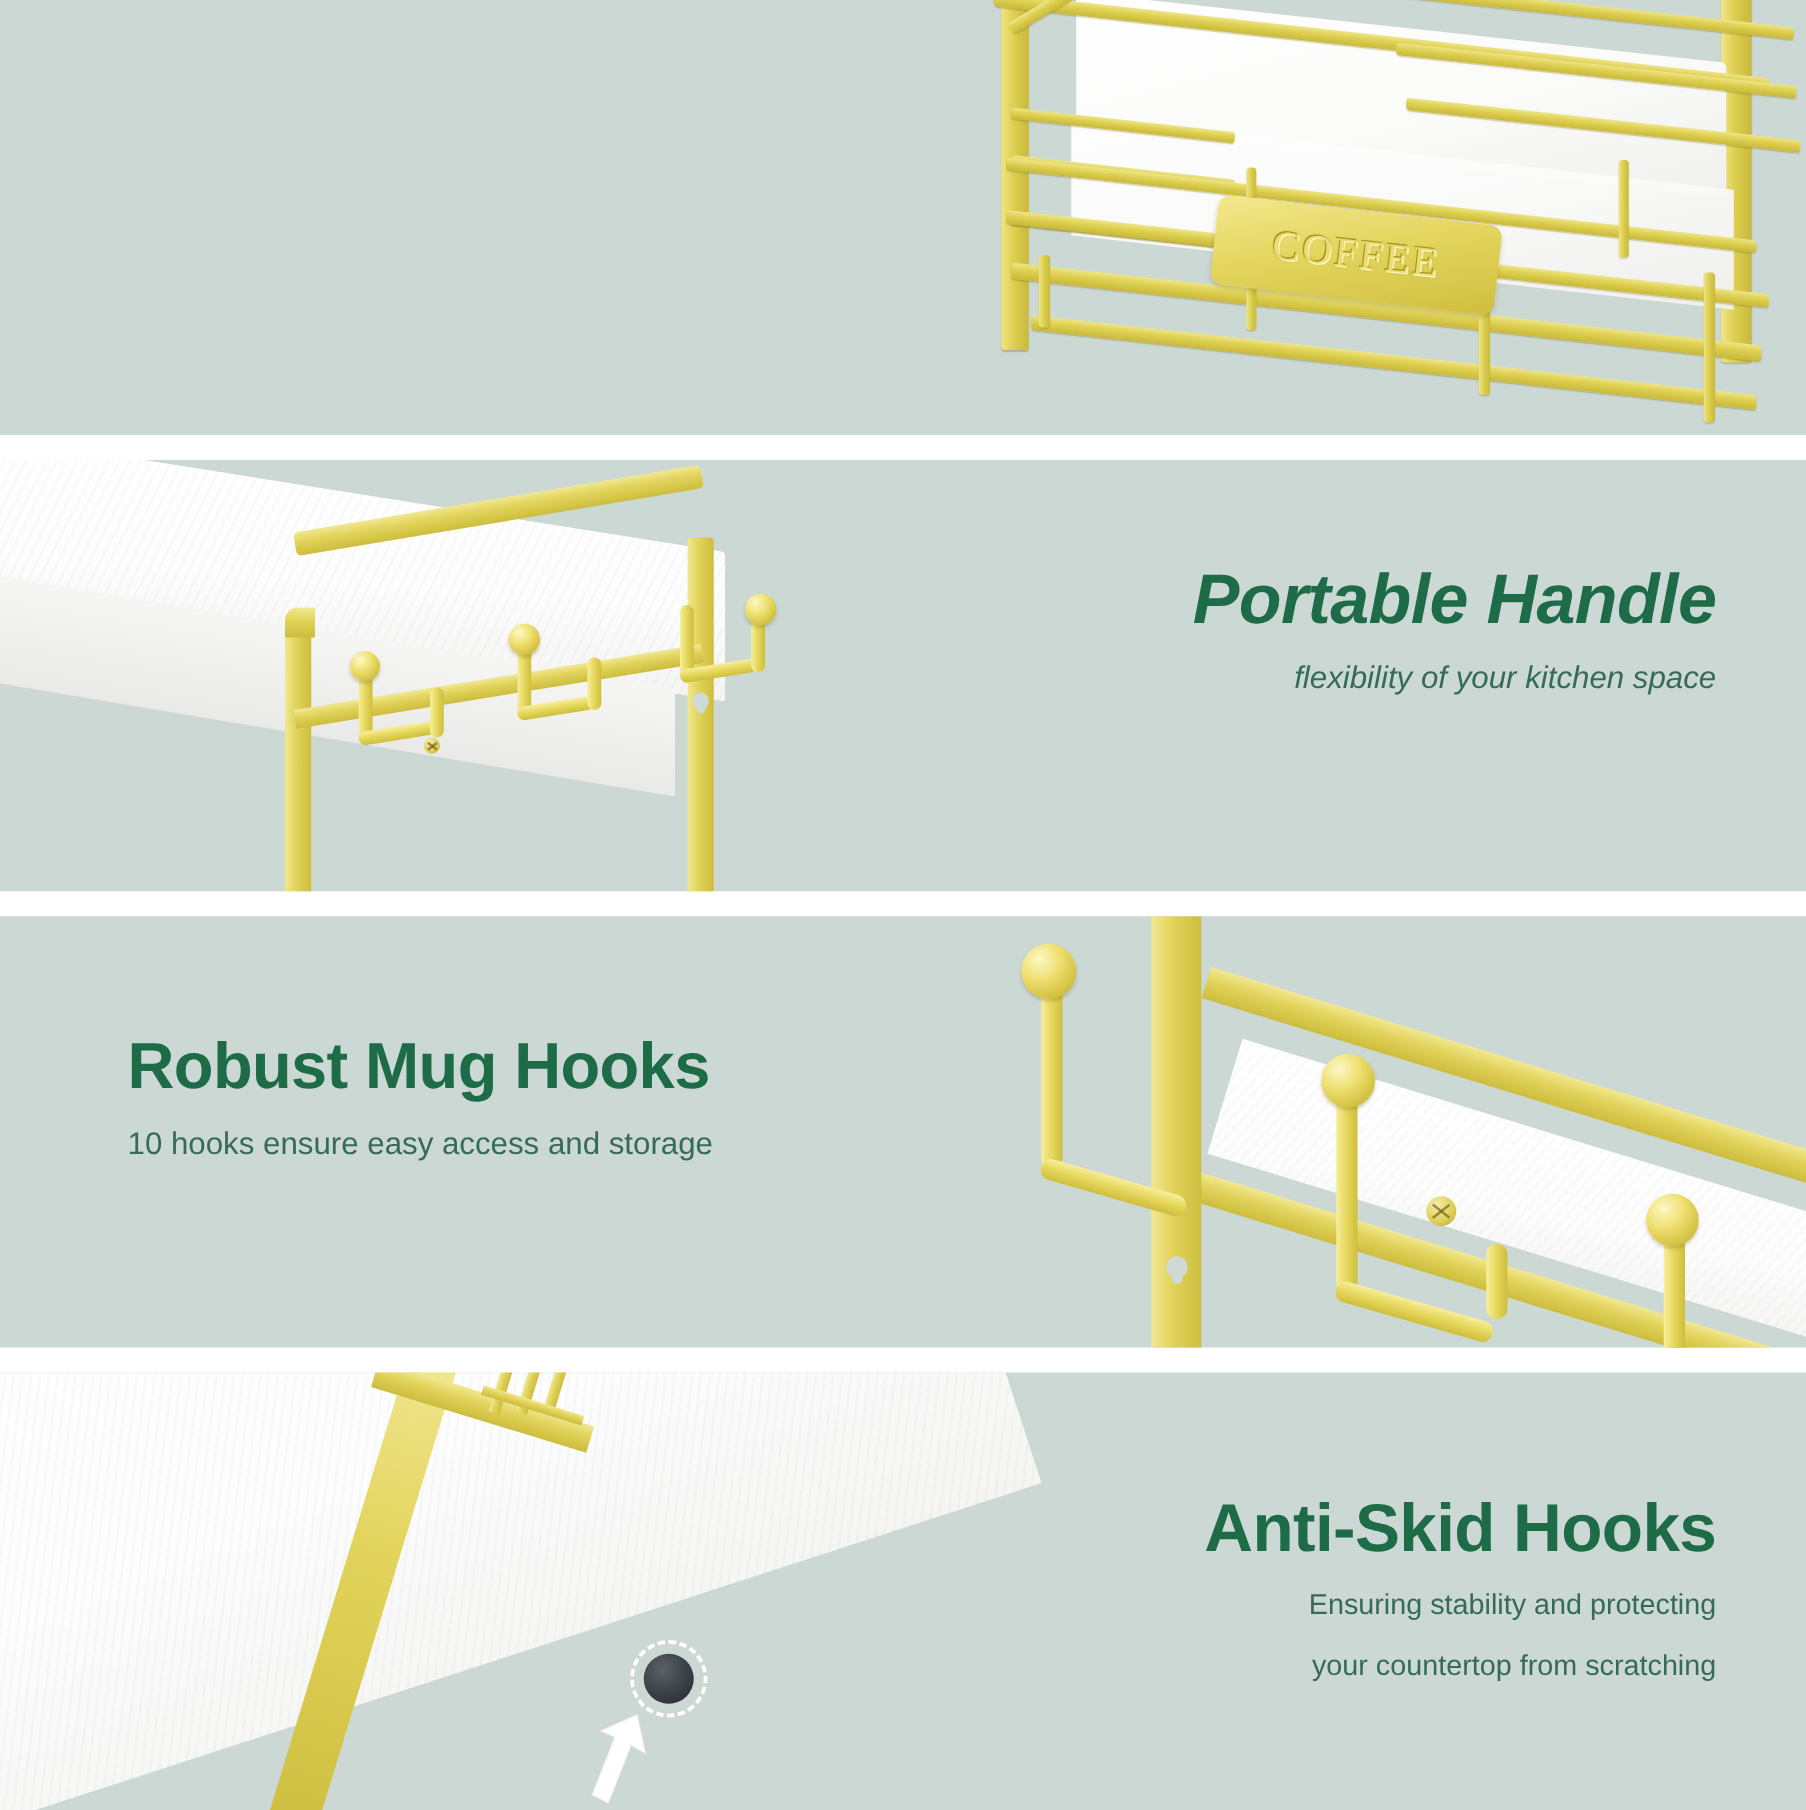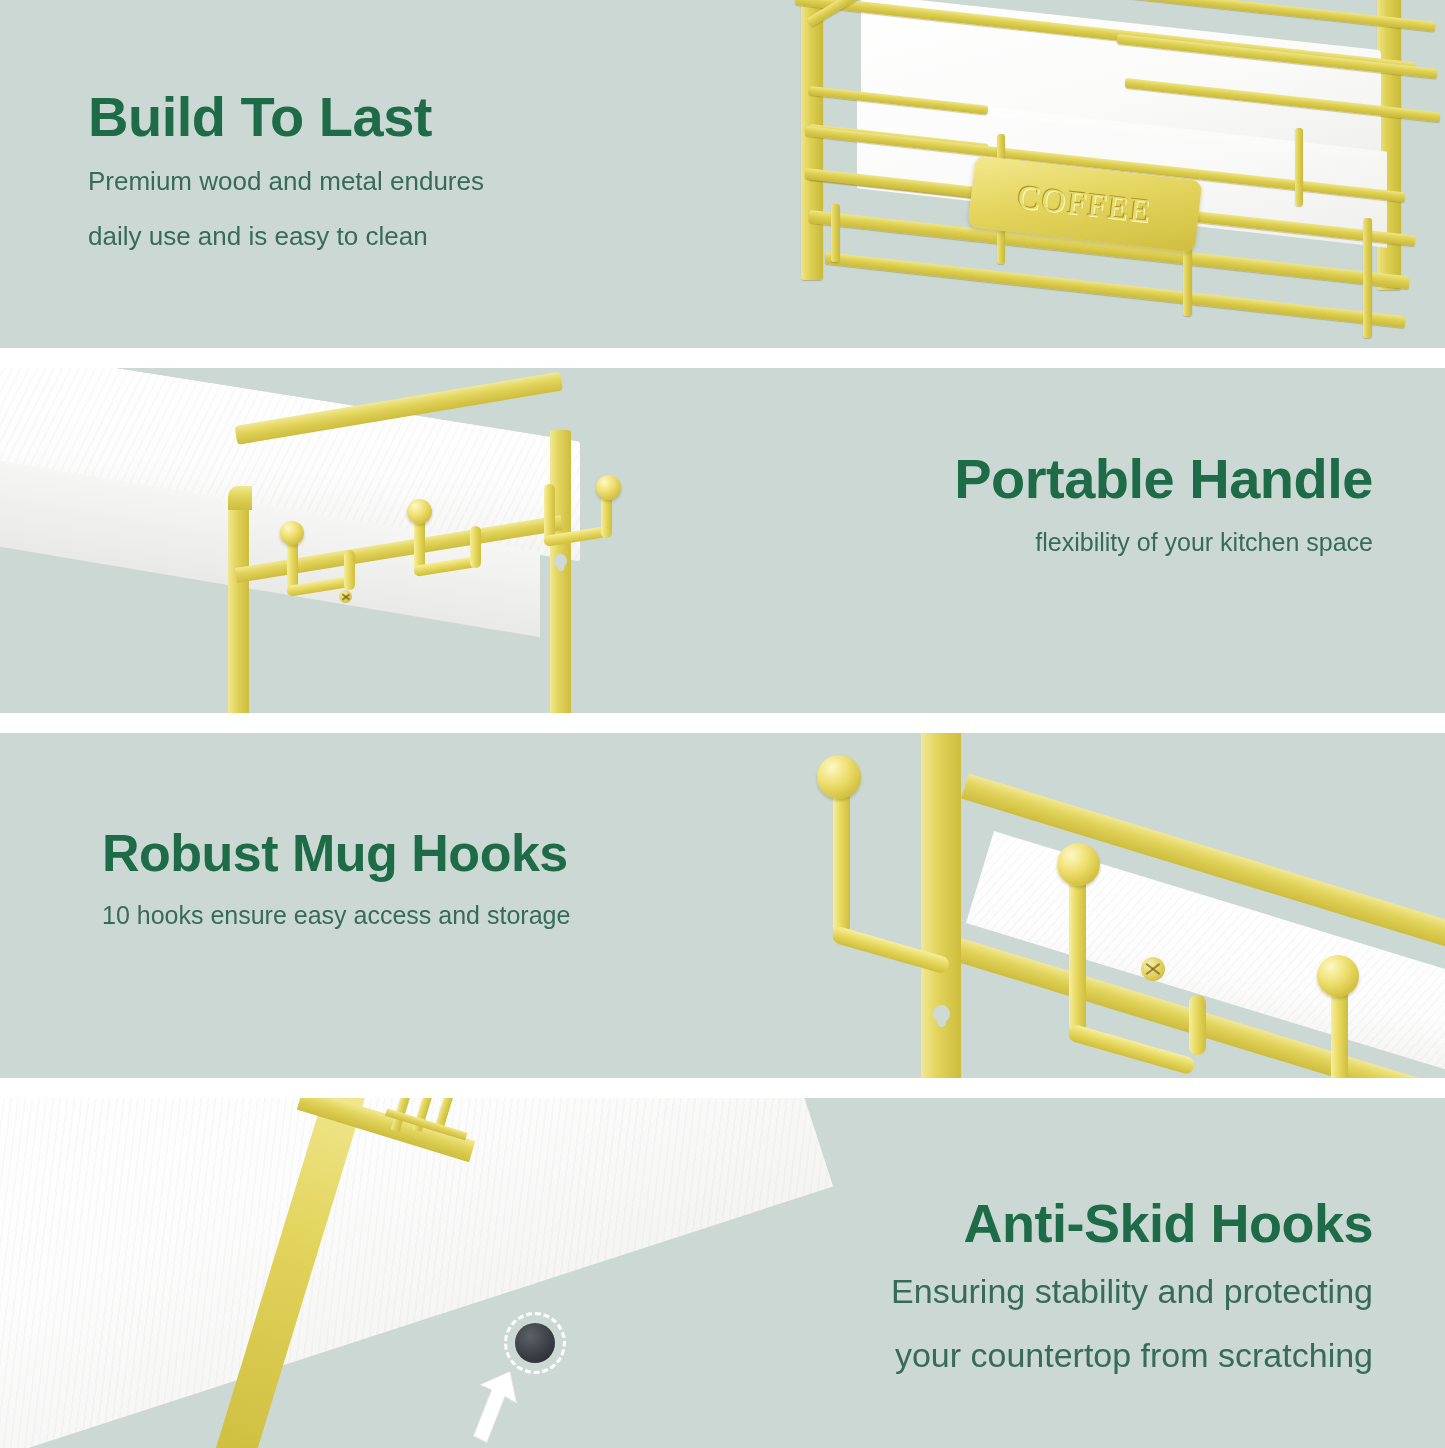--- a/index.html
+++ b/index.html
@@ -35,24 +35,24 @@
     line-height:1.42;
     font-weight:400;
   }
   .t1 .title { font-size:56px; }
   .t1 .sub   { font-size:26px; margin-top:18px; }
   .t2 .title { font-size:56px; }
   .t2 .sub   { font-size:25px; margin-top:18px; }
   .t3 .title { font-size:52px; }
   .t3 .sub   { font-size:25px; margin-top:18px; }
   .t4 .title { font-size:54px; }
-  .t4 .sub   { font-size:34px; margin-top:16px;text-align:right; }
+  .t4 .sub   { font-size:23px; margin-top:16px;text-align:right; }
 
   .t1 { top:88px;  }
-  .t2 { top:82px;  }
+  .t2 { top:82px;font-style:italic;  }
   .t3 { top:94px;margin-left:14px;  }
   .t4 { top:98px;  }
 
   
   .photo { position:absolute; top:0; height:100%; z-index:2; }
 
   
   .p1 .photo { right:0; width:680px; }
   .rack { position:absolute; inset:0; }
 
@@ -192,25 +192,20 @@
         <div class="wire v" style="left:418px; top:186px; width:9px; height:130px;"></div>
         <div class="wire v" style="left:530px; top:128px; width:8px; height:78px;"></div>
         <div class="wire v" style="left:598px; top:218px; width:9px; height:120px;"></div>
 
         <div class="plaque" style="left:206px; top:168px; width:228px; height:72px;">
           <span>COFFEE</span>
         </div>
       </div>
     </div>
 
-    <div class="textblock left t1">
-      <h2 class="title">Build To Last</h2>
-      <p class="sub">Premium wood and metal endures</p>
-      <p class="sub">daily use and is easy to clean</p>
-    </div>
   </section>
 
   <section class="panel p2">
 
     <div class="photo">
       <div class="wrap">
 
         <div class="woodtop" style="left:-120px; top:18px; width:700px; height:120px; transform:skewY(9deg); border-radius:3px;"></div>
         <div class="woodtop" style="left:-120px; top:128px; width:660px; height:86px; transform:skewY(9.5deg); background:linear-gradient(180deg,#f6f6f5,#e9e9e7);"></div>
 

